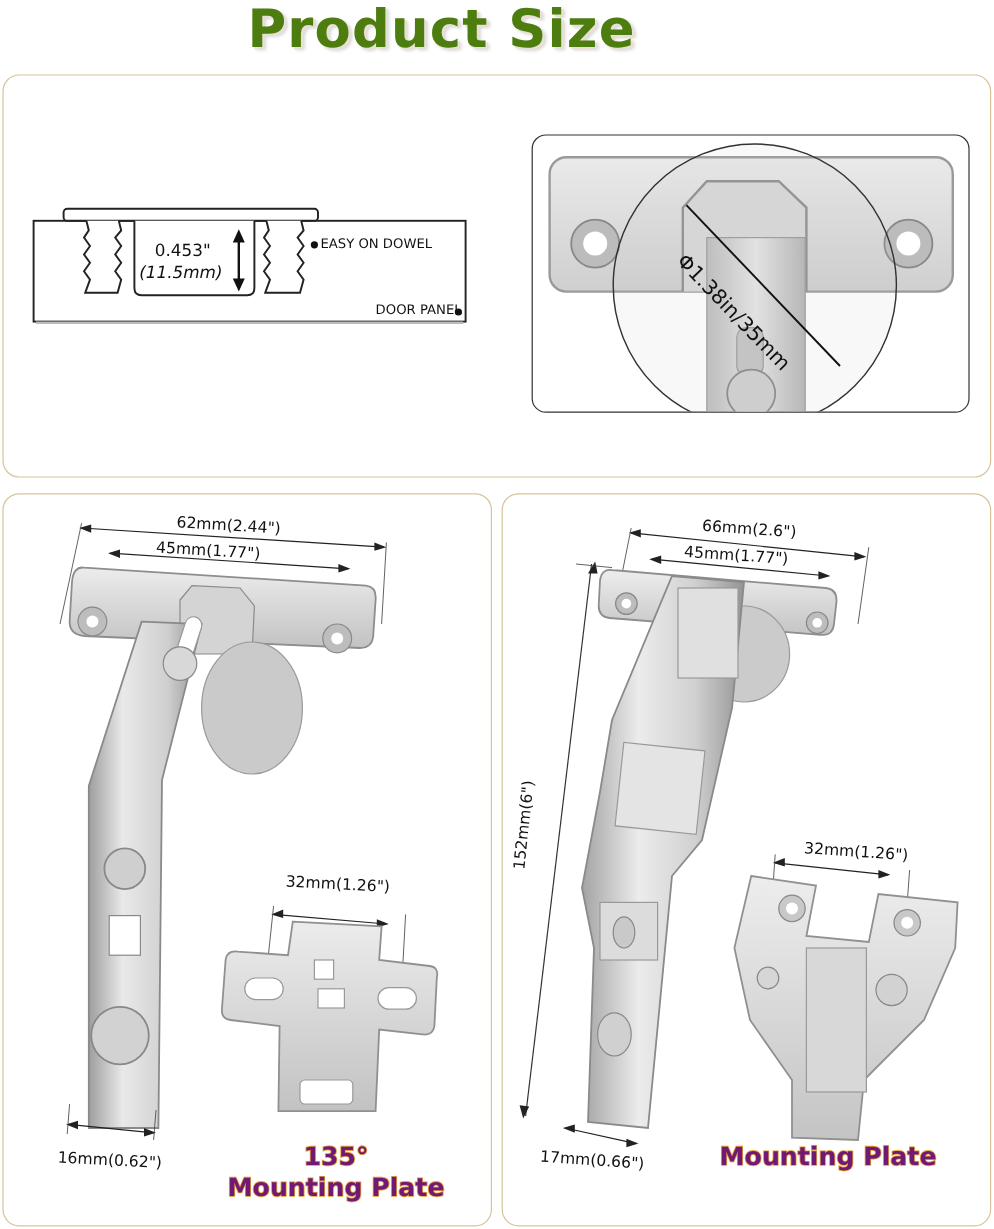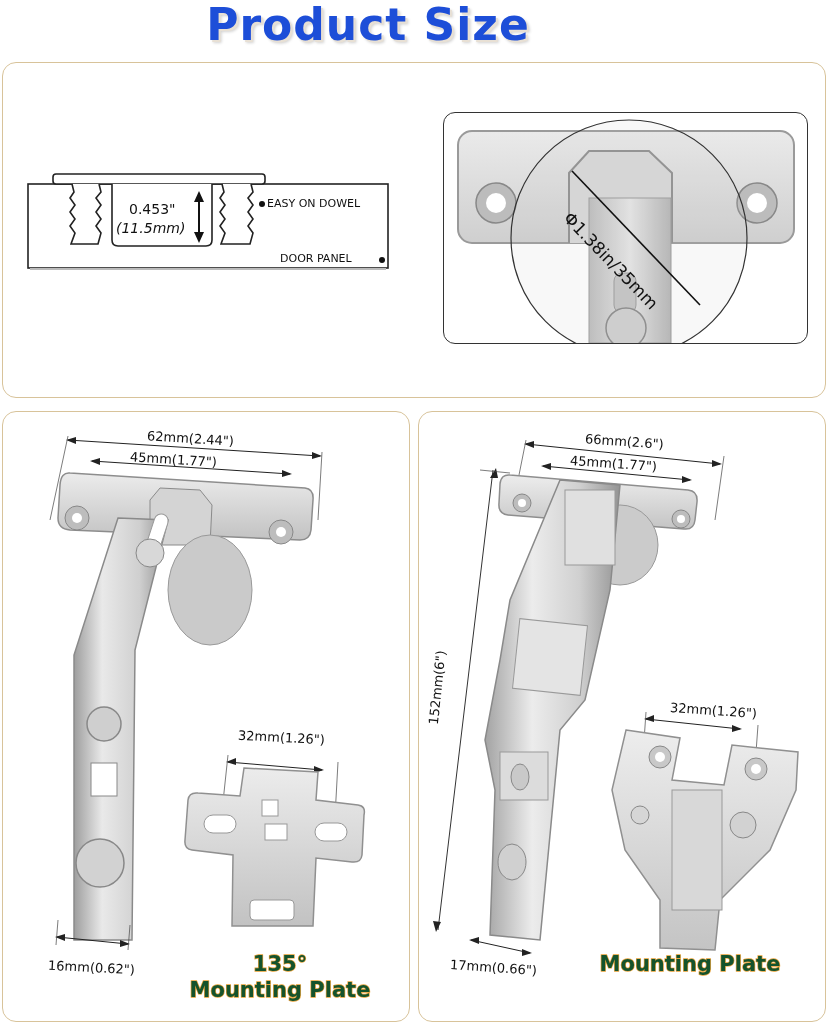--- a/index.html
+++ b/index.html
@@ -1,25 +1,25 @@
 <!DOCTYPE html>
 <html><head>
 <meta charset="utf-8">
 <style>
   html,body{margin:0;padding:0;background:#fff;}
   body{width:828px;height:1024px;position:relative;overflow:hidden;font-family:"DejaVu Sans","Liberation Sans",sans-serif;color:#111;}
-  .title{position:absolute;left:0;top:0;width:736px;text-align:center;font-family:"DejaVu Sans",sans-serif;font-weight:bold;font-size:44px;line-height:50px;color:#1d4ed8;text-shadow:2px 2px 0 #e8e0d4,3px 3px 3px rgba(0,0,0,.18);letter-spacing:1px;}
+  .title{position:absolute;left:0;top:0;width:736px;text-align:center;font-family:"DejaVu Sans",sans-serif;font-weight:bold;font-size:44px;line-height:50px;color:#4d7c0f;text-shadow:2px 2px 0 #e8e0d4,3px 3px 3px rgba(0,0,0,.18);letter-spacing:1px;}
   .panel{position:absolute;border:1.5px solid #d8c39a;border-radius:14px;background:#fff;box-sizing:border-box;}
   .p-top{left:2px;top:62px;width:824px;height:336px;}
   .p-bl{left:2px;top:411px;width:408px;height:611px;}
   .p-br{left:418px;top:411px;width:408px;height:611px;}
   .abs{position:absolute;}
   svg{position:absolute;overflow:visible;}
   .dim{font-family:"DejaVu Sans",sans-serif;font-size:13px;color:#111;white-space:nowrap;}
-  .caption{position:absolute;text-align:center;font-family:"DejaVu Sans",sans-serif;font-weight:bold;font-size:21px;line-height:26px;color:#14532d;-webkit-text-stroke:1.3px #e8a23c;paint-order:stroke fill;text-shadow:0 0 1px #e8a23c;}
+  .caption{position:absolute;text-align:center;font-family:"DejaVu Sans",sans-serif;font-weight:bold;font-size:21px;line-height:26px;color:#701a75;-webkit-text-stroke:1.3px #e8a23c;paint-order:stroke fill;text-shadow:0 0 1px #e8a23c;}
   .lbl{font-family:"DejaVu Sans",sans-serif;font-size:11px;color:#111;}
 </style>
 </head>
 <body>
 
 <div class="title">Product Size</div>
 
 <div class="panel p-top"></div>
 
 <svg style="left:0;top:0;" width="828" height="400">
@@ -31,21 +31,21 @@
   <path d="M112 184 L112 240 Q112 246 118 246 L206 246 Q212 246 212 240 L212 184" fill="#fff" stroke="#222" stroke-width="1.6"></path>
   <line x1="199" y1="198" x2="199" y2="236" stroke="#111" stroke-width="2"></line>
   <polygon points="199,191 194,202 204,202" fill="#111"></polygon>
   <polygon points="199,243 194,232 204,232" fill="#111"></polygon>
   <circle cx="262" cy="204" r="3" fill="#111"></circle>
   <circle cx="382" cy="260" r="3" fill="#111"></circle>
 </svg>
 <div class="abs lbl" style="left:129px;top:201px;font-size:14px;">0.453"</div>
 <div class="abs lbl" style="left:116px;top:220px;font-size:14px;font-style:italic;">(11.5mm)</div>
 <div class="abs lbl" style="left:267px;top:197px;">EASY ON DOWEL</div>
-<div class="abs lbl" style="left:280px;top:252px;">DOOR PANEL</div>
+<div class="abs lbl" style="left:313px;top:252px;">DOOR PANEL</div>
 
 <div class="abs" style="left:443px;top:112px;width:363px;height:230px;border:1.5px solid #333;border-radius:12px;overflow:hidden;background:#fff;">
   <svg width="363" height="230" style="left:0;top:0;">
     <defs>
       <linearGradient id="mg1" x1="0" y1="0" x2="0" y2="1">
           <stop offset="0" stop-color="#eaeaea"></stop>
           <stop offset="1" stop-color="#cfcfcf"></stop>
         </linearGradient>
       <linearGradient id="mg2" x1="0" y1="0" x2="1" y2="0">
           <stop offset="0" stop-color="#bdbdbd"></stop>

